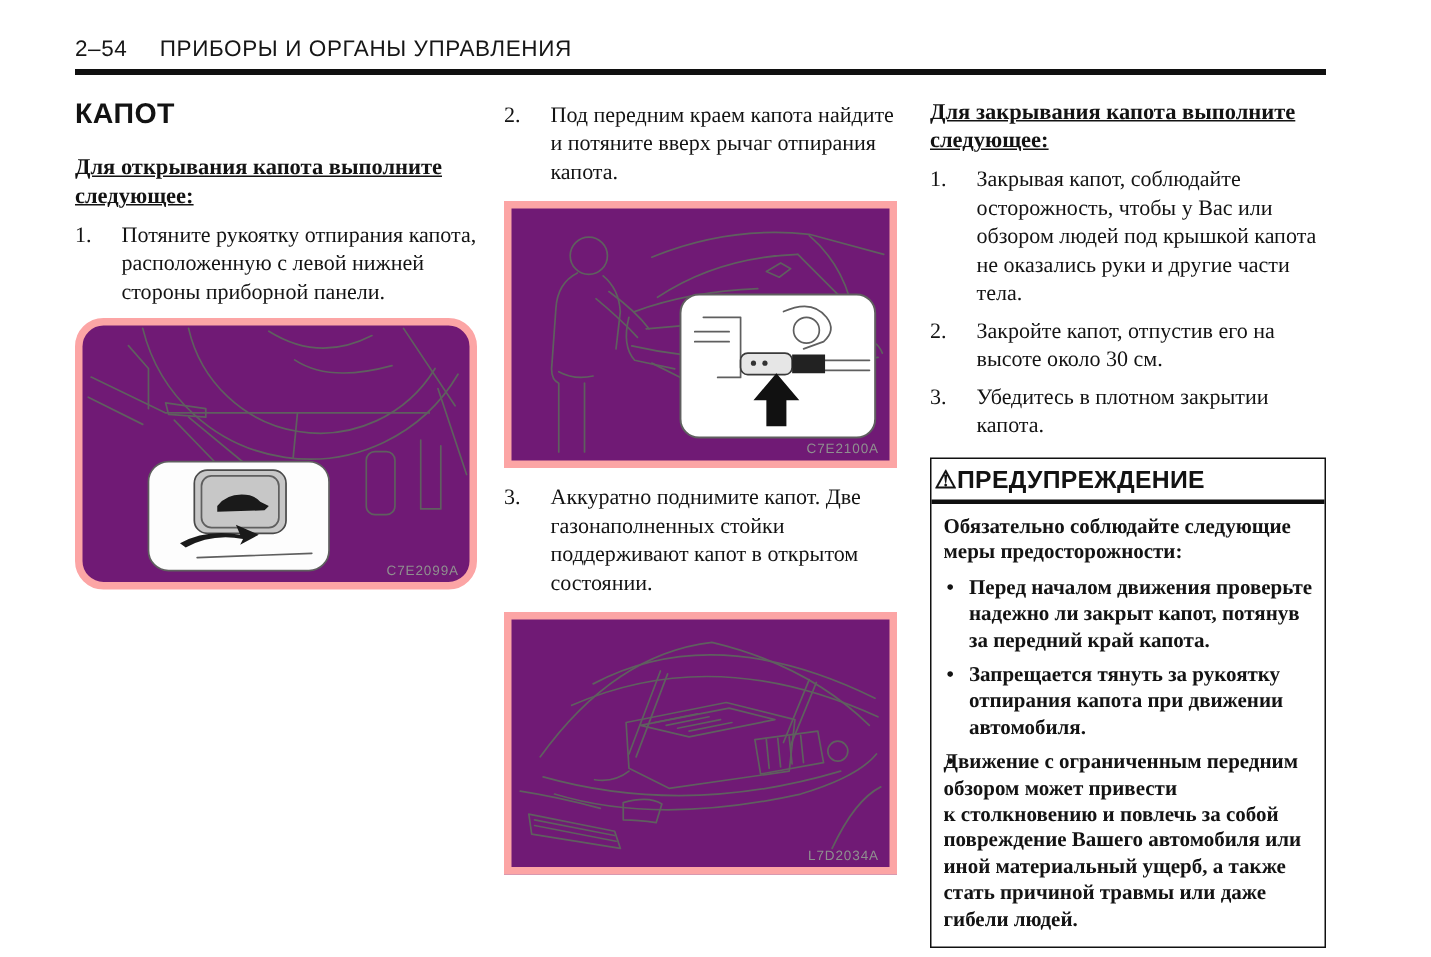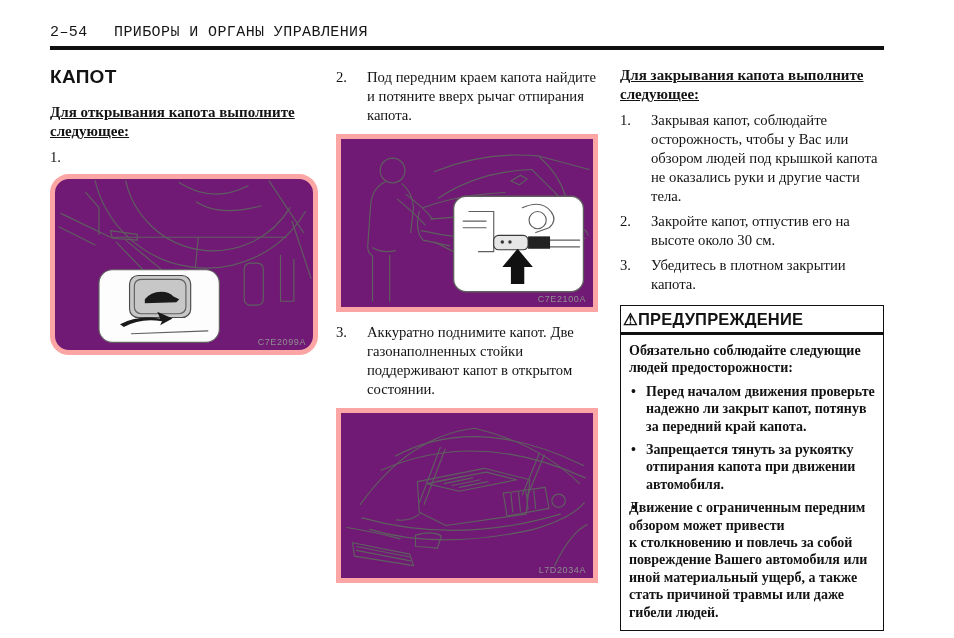--- a/index.html
+++ b/index.html
@@ -2,21 +2,21 @@
 <html><head>
 <meta charset="utf-8">
 <style>
   html,body{margin:0;padding:0;background:#e8e8e8;}
   #page{
     position:relative;width:954px;height:638px;background:#ffffff;
     font-family:"Liberation Serif",serif;color:#131313;overflow:hidden;
   }
   
   .hdr{position:absolute;left:50px;top:24px;width:834px;
-    font-family:Liberation Mono, monospace;font-size:15px;color:#161616;
+    font-family:Liberation Sans, sans-serif;font-size:15px;color:#161616;
     letter-spacing:.4px;white-space:nowrap;}
   .hdr .pnum{margin-right:17px;}
   .hdr-rule{position:absolute;left:50px;top:46px;width:834px;height:4px;background:#101010;}
   
   .col{position:absolute;top:60px;}
   .col-left{left:50px;width:268px;}
   .col-mid{left:336px;width:262px;}
   .col-right{left:620px;width:264px;}
   h1.cap{font-family:"Liberation Sans",sans-serif;font-size:19px;font-weight:bold;
     margin:6px 0 15px 0;letter-spacing:.3px;}
@@ -55,20 +55,21 @@
     <span class="pnum">2–54</span>
     <span>ПРИБОРЫ И ОРГАНЫ УПРАВЛЕНИЯ</span>
   </div>
   <div class="hdr-rule"></div>
 
   <div class="col col-left">
     <h1 class="cap">КАПОТ</h1>
     <p class="subhead">Для открывания капота выполните следующее:</p>
     <div class="li">
       <span class="num">1.</span>
+      <span class="txt">Потяните рукоятку отпирания капота, расположенную с левой нижней стороны приборной панели.</span>
     </div>
 
     <div class="fig fig1">
       <svg viewBox="0 0 266 179">
         <g class="lineart">
 
           <path d="M40,2 A120,120 0 0 0 260,34"></path>
           <path d="M72,2 A94,94 0 0 0 244,30"></path>
           <path d="M128,4 Q163,26 200,7"></path>
           <path d="M146,24 Q170,40 214,28"></path>
@@ -210,21 +211,21 @@
     <div class="li">
       <span class="num">3.</span>
       <span class="txt">Убедитесь в плотном закрытии капота.</span>
     </div>
 
     <div class="warn">
       <div class="warn-title">
         <span class="tri">⚠</span><span>ПРЕДУПРЕЖДЕНИЕ</span>
       </div>
       <div class="warn-body">
-        <p>Обязательно соблюдайте следующие людей предосторожности:</p>
+        <p>Обязательно соблюдайте следующие меры предосторожности:</p>
         <div class="wbullet">
           <span class="mark">•</span>
           <span>Перед началом движения проверьте надежно ли закрыт капот, потянув за передний край капота.</span>
         </div>
         <div class="wbullet">
           <span class="mark">•</span>
           <span>Запрещается тянуть за рукоятку отпирания капота при движении автомобиля.</span>
         </div>
         <div class="wbullet">
           <span class="mark">•</span>

